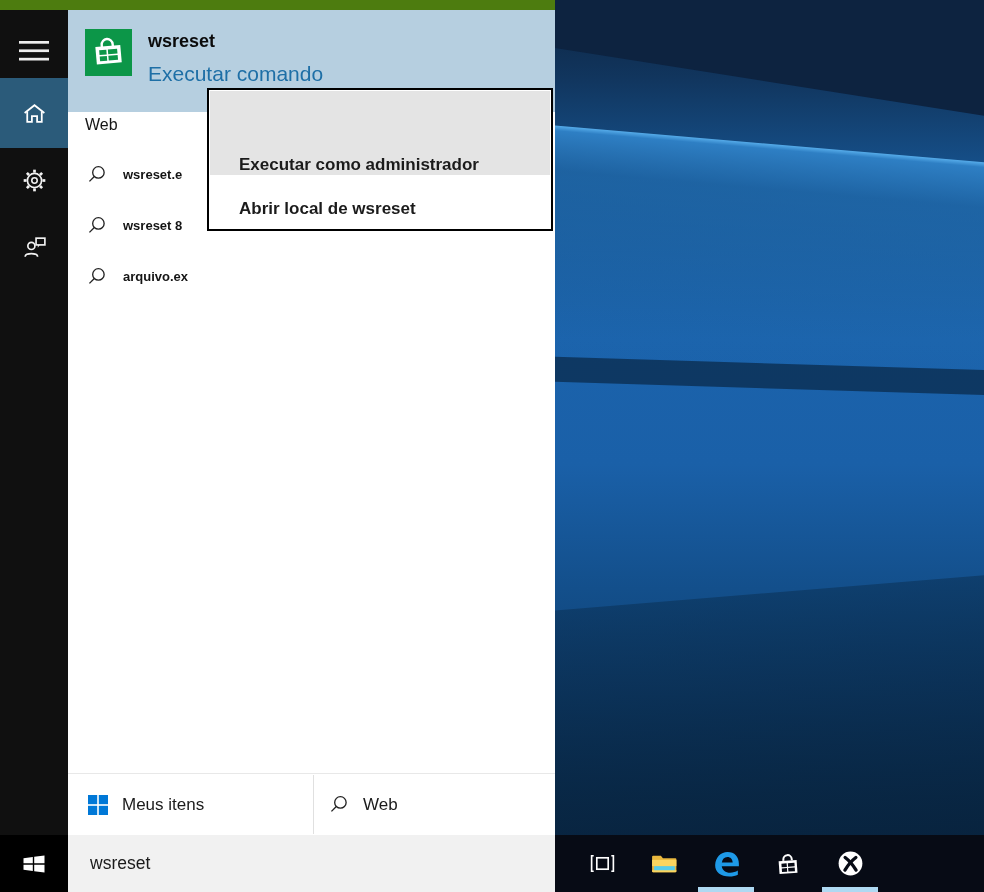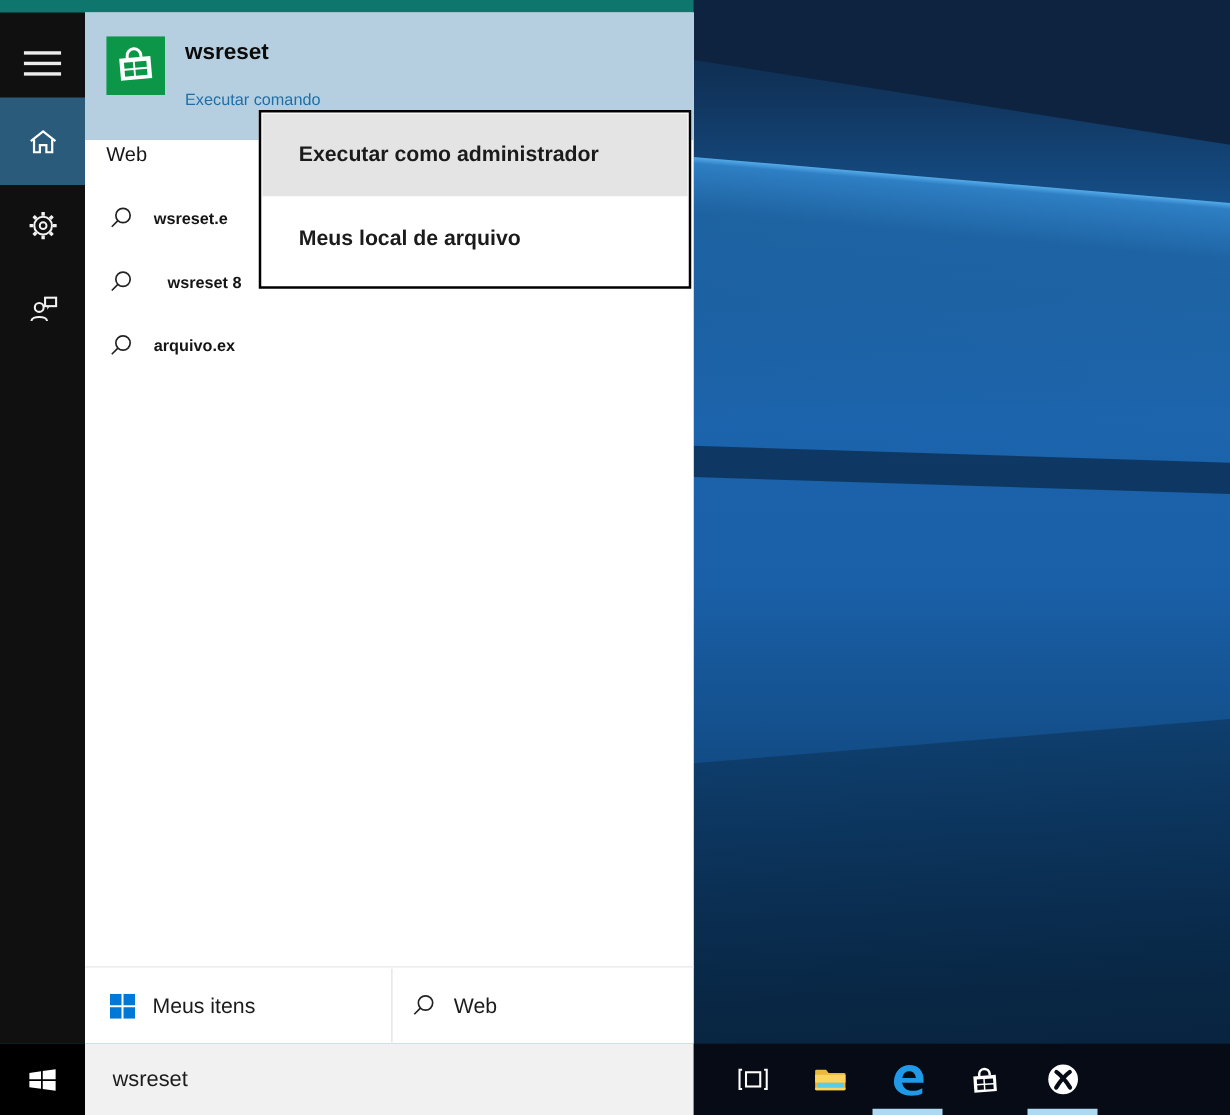--- a/index.html
+++ b/index.html
@@ -1,18 +1,18 @@
 <!DOCTYPE html>
 <html><head>
 <meta charset="utf-8">
 <style>
   * { margin:0; padding:0; box-sizing:border-box; }
   html,body { width:984px; height:892px; overflow:hidden; }
   body { font-family:"Liberation Sans", sans-serif; }
-  .screen { position:relative; width:984px; height:892px; background:#0f766e; overflow:hidden; }
+  .screen { position:relative; width:984px; height:892px; background:#4d7c0f; overflow:hidden; }
 
   
   .wallpaper { position:absolute; left:555px; top:0; width:429px; height:892px; overflow:hidden;
     background:linear-gradient(180deg,#0d2440 0%,#11365f 9%,#16538f 20%,#1b63ac 38%,#1a60a8 52%,#134f8b 66%,#0f4174 78%,#0a3156 90%,#092745 100%); }
   .wp-layer { position:absolute; }
   .wp-dark-top { top:-122px; left:-50px; width:620px; height:160px; background:#0d2340; transform:rotate(9deg); transform-origin:top left; }
   .wp-beam { top:123px; left:-30px; width:540px; height:235px; transform:rotate(4.9deg); transform-origin:top left;
     background:linear-gradient(180deg,#55abe9 0px,#2e7fc4 5px,rgba(36,112,178,0.55) 45px,rgba(27,97,168,0) 100%); }
   .wp-band { top:356px; left:-20px; width:520px; height:25px; background:rgba(8,38,68,0.7); transform:rotate(1.8deg); transform-origin:top left; }
   .wp-lower { top:613px; left:-30px; width:540px; height:420px; transform:rotate(-4.7deg); transform-origin:top left;
@@ -32,39 +32,39 @@
   .search-bar input { border:none; outline:none; background:transparent; font-family:"Liberation Sans",sans-serif; font-size:17.5px; color:#1b1b1b; margin-left:22px; width:440px; }
   .taskbar { position:absolute; left:555px; top:835px; width:429px; height:57px; background:#070b15; z-index:2; display:flex; align-items:stretch; padding-left:16px; }
   .tb-btn { position:relative; width:62px; display:flex; align-items:center; justify-content:center; cursor:pointer; }
   .tb-indicator { position:absolute; bottom:0; left:3px; right:3px; height:5px; background:#aed9f2; }
 
   
   .panel { position:absolute; left:68px; top:10px; width:487px; height:825px; background:#fff; z-index:2; }
   .top-result { position:absolute; top:0; left:0; right:0; height:102px; background:#b6cfe0; cursor:pointer; }
   .store-icon-box { position:absolute; left:17px; top:19px; width:47px; height:47px; }
   .tr-title { position:absolute; left:80px; top:21px; font-size:18px; font-weight:bold; color:#0b0b0b; }
-  .tr-sub { position:absolute; left:80px; top:62px; font-size:13px; color:#1e6fa6; }
+  .tr-sub { position:absolute; left:80px; top:52px; font-size:21px; color:#1e6fa6; }
   .web-header { position:absolute; left:17px; top:106px; font-size:16px; color:#161616; }
   .sugg { position:absolute; left:0; right:0; height:34px; display:flex; align-items:center; cursor:pointer; }
   .sugg .mag { margin-left:18px; width:21px; height:21px; flex:0 0 auto; }
   .sugg .sugg-text { margin-left:16px; font-size:13px; font-weight:bold; color:#141414; white-space:nowrap; }
-  .s1 { top:147px; } .s2 { top:198px;gap:11px; } .s3 { top:249px; }
+  .s1 { top:147px; } .s2 { top:198px; } .s3 { top:249px; }
   .tabs { position:absolute; left:0; right:0; bottom:0; height:62px; border-top:1px solid #e8e8e8;padding-left:30px; }
   .tab { position:absolute; top:0; bottom:0; display:flex; align-items:center; cursor:pointer; }
   .tab-items { left:0; width:245px; }
   .tab-web { left:246px; right:0; }
   .tab .tab-icon { margin-left:20px; width:20px; height:20px; flex:0 0 auto; }
   .tab-web .tab-icon { margin-left:14px; width:21px; height:21px; }
   .tab .tab-label { margin-left:14px; font-size:17px; color:#1b1b1b; }
   .tab-divider { position:absolute; left:245px; top:1px; bottom:1px; width:1px; background:#e0e0e0; }
 
   
   .context-menu { position:absolute; left:207px; top:88px; width:346px; height:143px; background:#fff; border:2px solid #000; z-index:10; padding:1px; }
   .cm-item { width:100%; height:67px; display:flex; align-items:center; cursor:pointer; }
-  .cm-item.hl { background:#e4e4e4; height:66px; }
+  .cm-item.hl { background:#e4e4e4; height:84px;align-items:flex-end; }
   .cm-item .cm-label { margin-left:29px; font-size:17px; font-weight:600; color:#1b1b1b; }
 
   svg { display:block; }
 </style>
 </head>
 <body>
 
 <div class="screen">
 
   <div class="wallpaper">
@@ -176,21 +176,21 @@
         <span class="tab-label">Web</span>
       </div>
     </div>
   </div>
 
   <div class="context-menu">
     <div class="cm-item hl">
       <span class="cm-label">Executar como administrador</span>
     </div>
     <div class="cm-item">
-      <span class="cm-label">Meus local de arquivo</span>
+      <span class="cm-label">Abrir local de wsreset</span>
     </div>
   </div>
 
   <div class="start-btn">
     <svg width="26" height="26" viewBox="0 0 26 26" fill="#fff">
       <path d="M2.5 7.3 L11.8 6 V12.3 H2.5 Z"></path>
       <path d="M13.2 5.8 L23.5 4.4 V12.3 H13.2 Z"></path>
       <path d="M2.5 13.7 H11.8 V20 L2.5 18.7 Z"></path>
       <path d="M13.2 13.7 H23.5 V21.6 L13.2 20.2 Z"></path>
     </svg>

